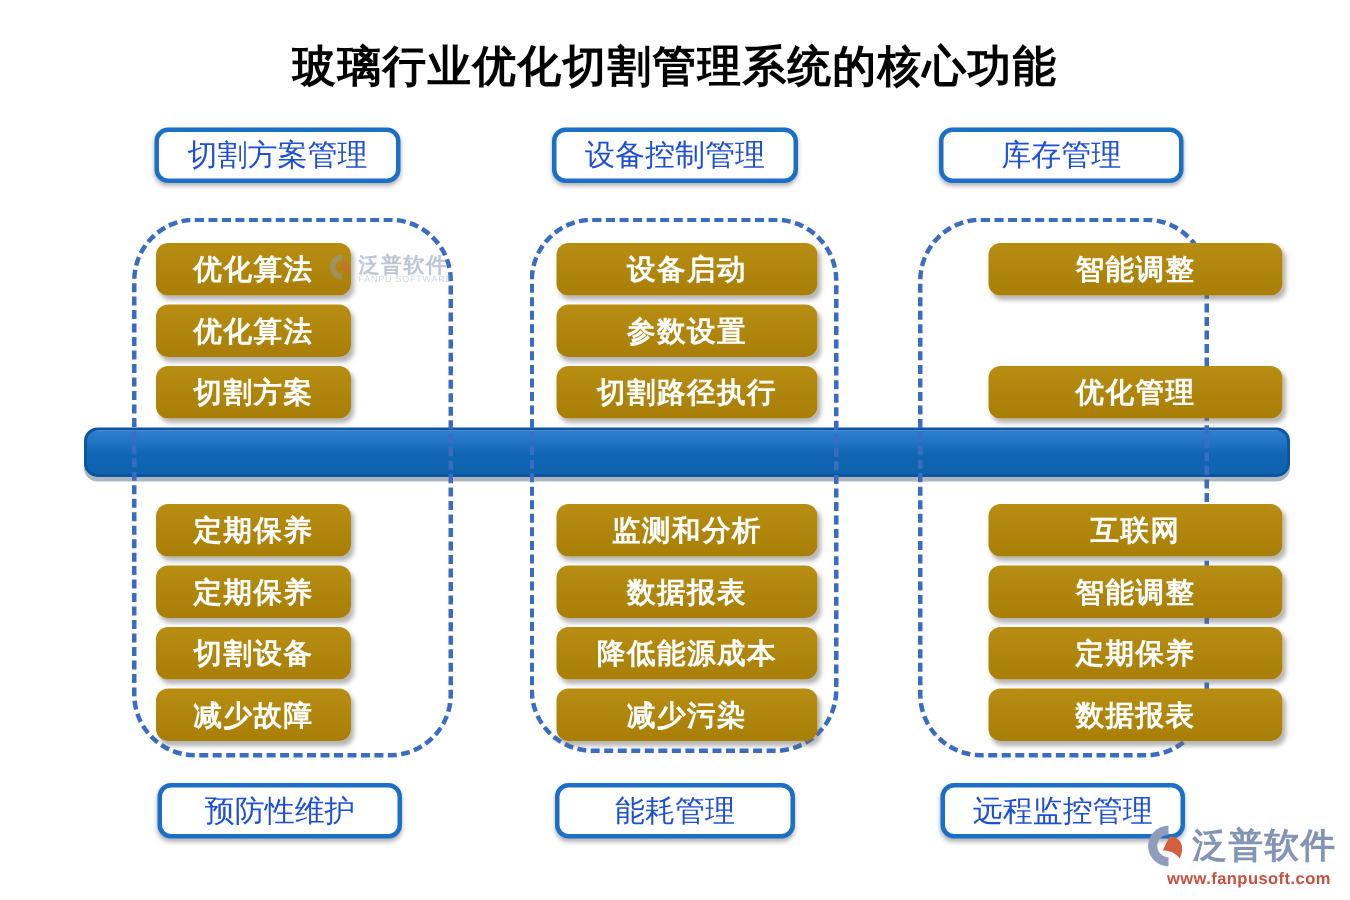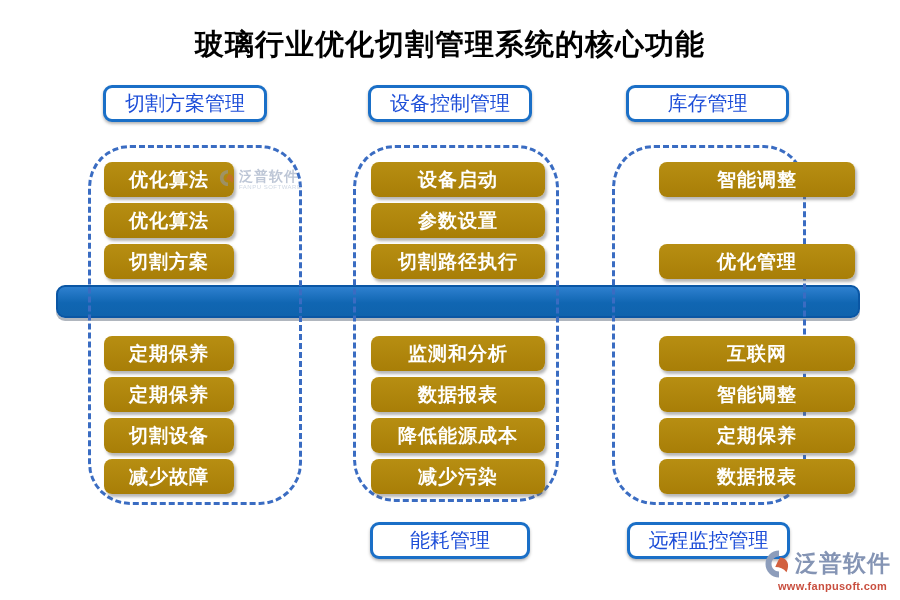--- a/index.html
+++ b/index.html
@@ -85,20 +85,21 @@
   <div class="node c2 r6">降低能源成本</div>
   <div class="node c2 r7">减少污染</div>
 
   <div class="node c3 r1">智能调整</div>
   <div class="node c3 r3">优化管理</div>
   <div class="node c3 r4">互联网</div>
   <div class="node c3 r5">智能调整</div>
   <div class="node c3 r6">定期保养</div>
   <div class="node c3 r7">数据报表</div>
 
+  <div class="hdr" style="left:105px;top:522px;width:157px">预防性维护</div>
   <div class="hdr" style="left:370px;top:522px;width:154px">能耗管理</div>
   <div class="hdr" style="left:627px;top:522px;width:157px">远程监控管理</div>
 
   <div class="watermark">
     <svg width="18" height="18" viewBox="0 0 40 40">
       <path fill="#8d9dbb" d="M20 2 C10 2 2 10 2 20 C2 30 10 38 20 38 L20 30 C14.5 30 10 25.5 10 20 C10 14.5 14.5 10 20 10 Z"></path>
       <path fill="#d2603f" d="M22 11 C31 13 35 20 30 31 C26 26 21 24 15 24 C17.5 18 19.5 14 22 11 Z"></path>
     </svg>
     <div>
       <div class="wm-text">泛普软件</div>

